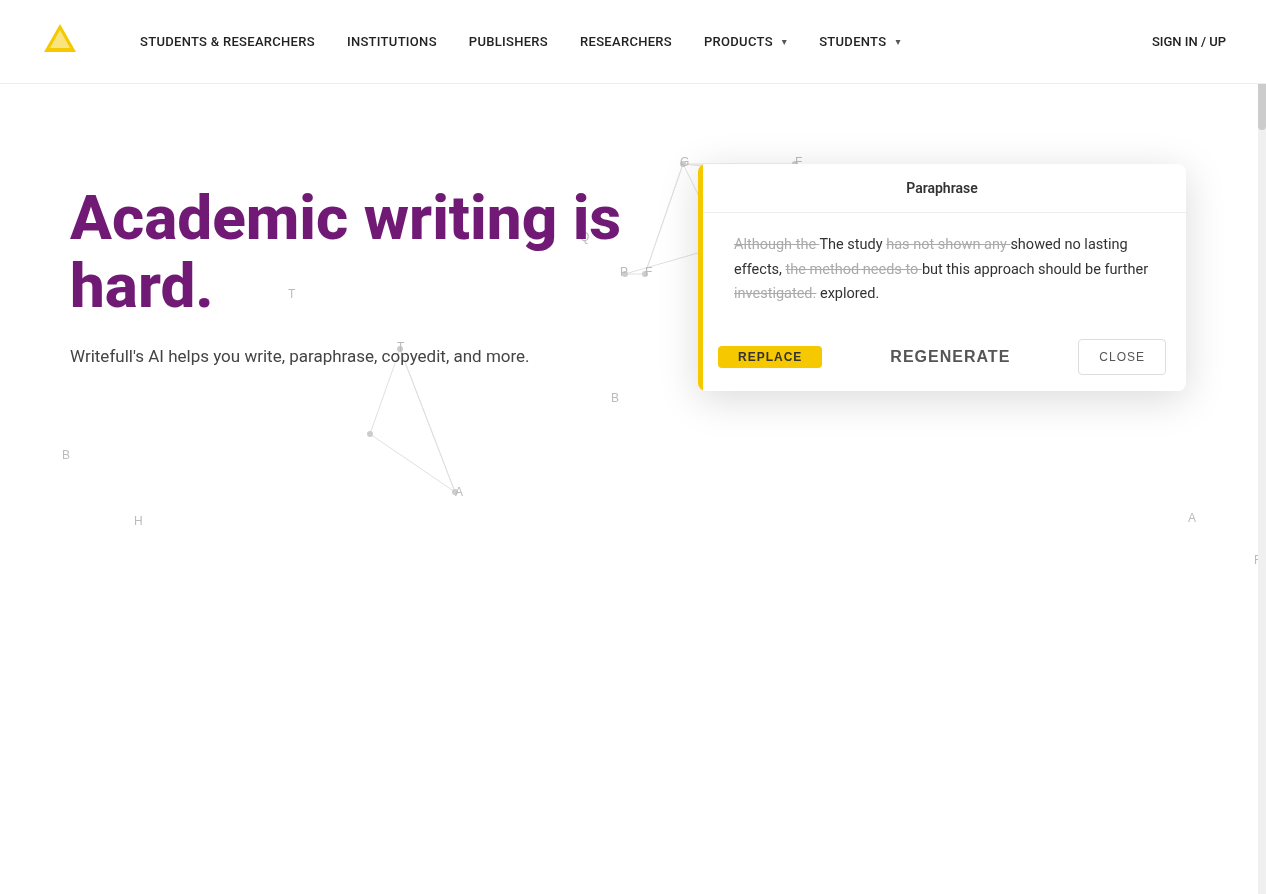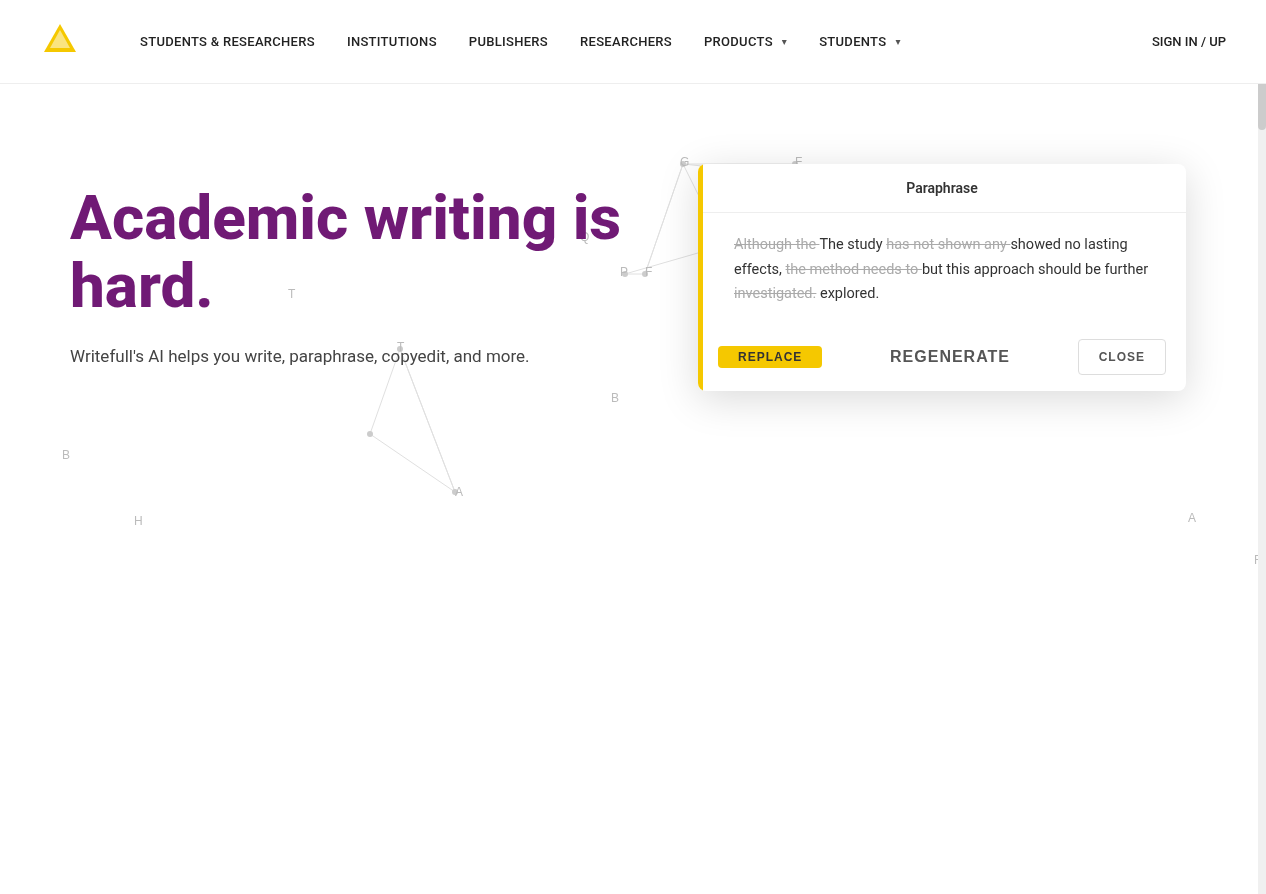--- a/index.html
+++ b/index.html
@@ -150,21 +150,21 @@
       letter-spacing: 1px;
       color: #555;
       cursor: pointer;
     }
     .btn-close {
       background: none;
       border: 1px solid #ddd;
       border-radius: 4px;
       padding: 10px 20px;
       font-size: 12px;
-      font-weight: 700;
+      font-weight: 400;
       letter-spacing: 1px;
       color: #555;
       cursor: pointer;
     }
 
     
     .popup-accent {
       position: absolute;
       left: 0;
       top: 0;

